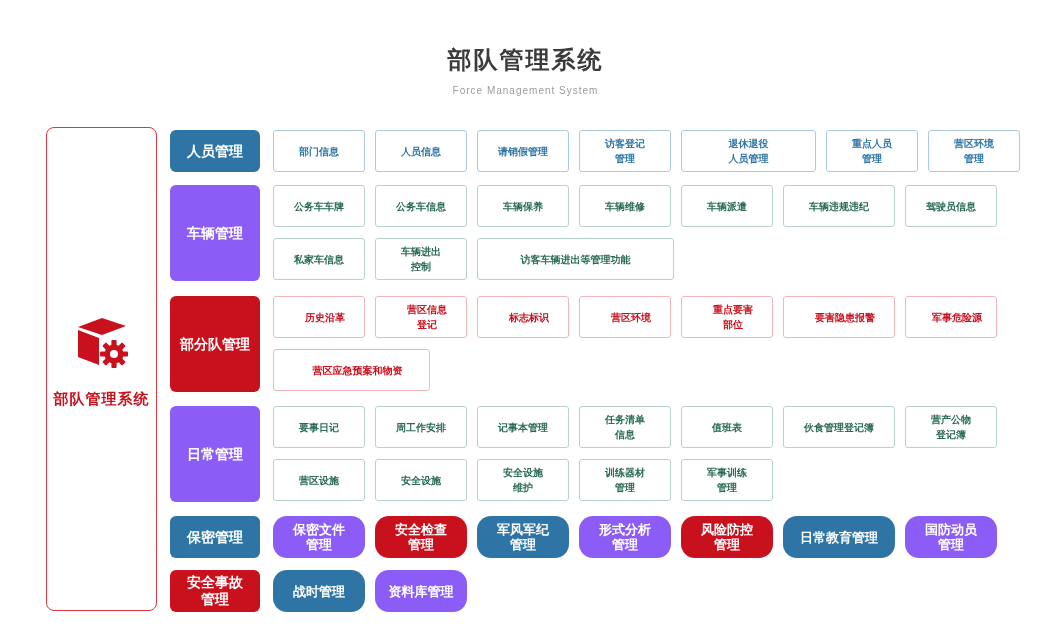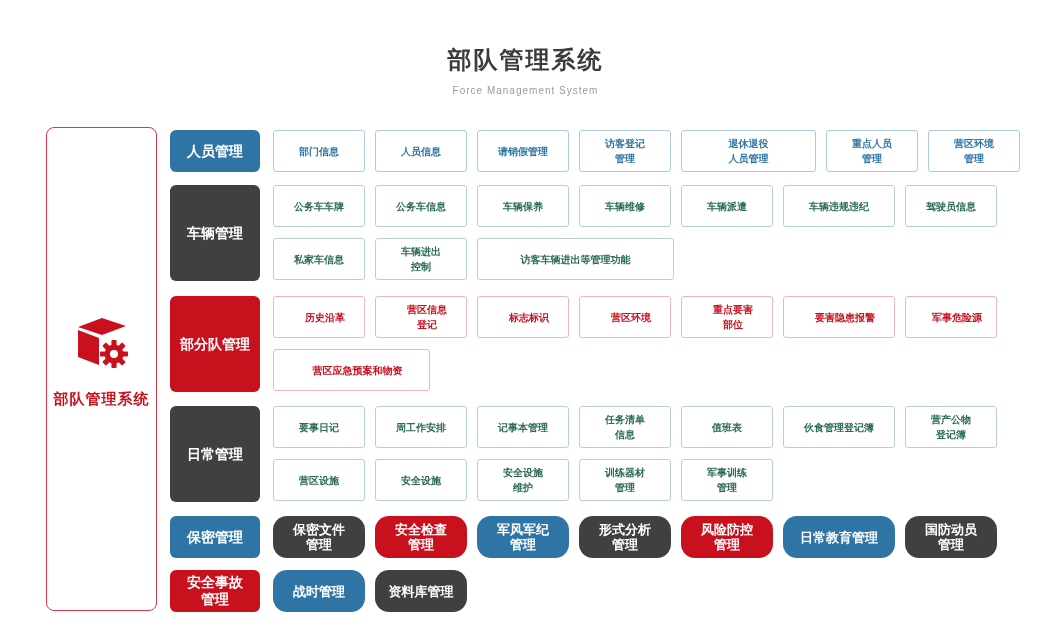--- a/index.html
+++ b/index.html
@@ -30,21 +30,21 @@
        background:#fff;display:flex;align-items:center;justify-content:center;
        text-align:center;font-size:10px;font-weight:bold;white-space:pre-line;line-height:15px;}
   .b-blue{color:#2e75a6;border-color:#accbe0;}
   .b-green{color:#2a6b53;border-color:#b9d2c7;}
   .b-red{color:#c9111e;border-color:#f0b6bc;padding-left:12px;}
 
   .tile{box-sizing:border-box;width:92px;height:42px;border-radius:14px;color:#fff;
         font-weight:bold;font-size:13px;display:flex;align-items:center;justify-content:center;
         text-align:center;white-space:pre-line;line-height:15px;}
   .bg-blue{background:#2e75a6;}
-  .bg-green{background:#404040;}
+  .bg-green{background:#8b5cf6;}
   .bg-red{background:#c9111e;}
 
   .w113{width:135px}.w112{width:112px}.w157{width:157px}.w197{width:197px}
 </style>
 </head>
 <body>
 
 <div class="page">
 
   <div class="header">

